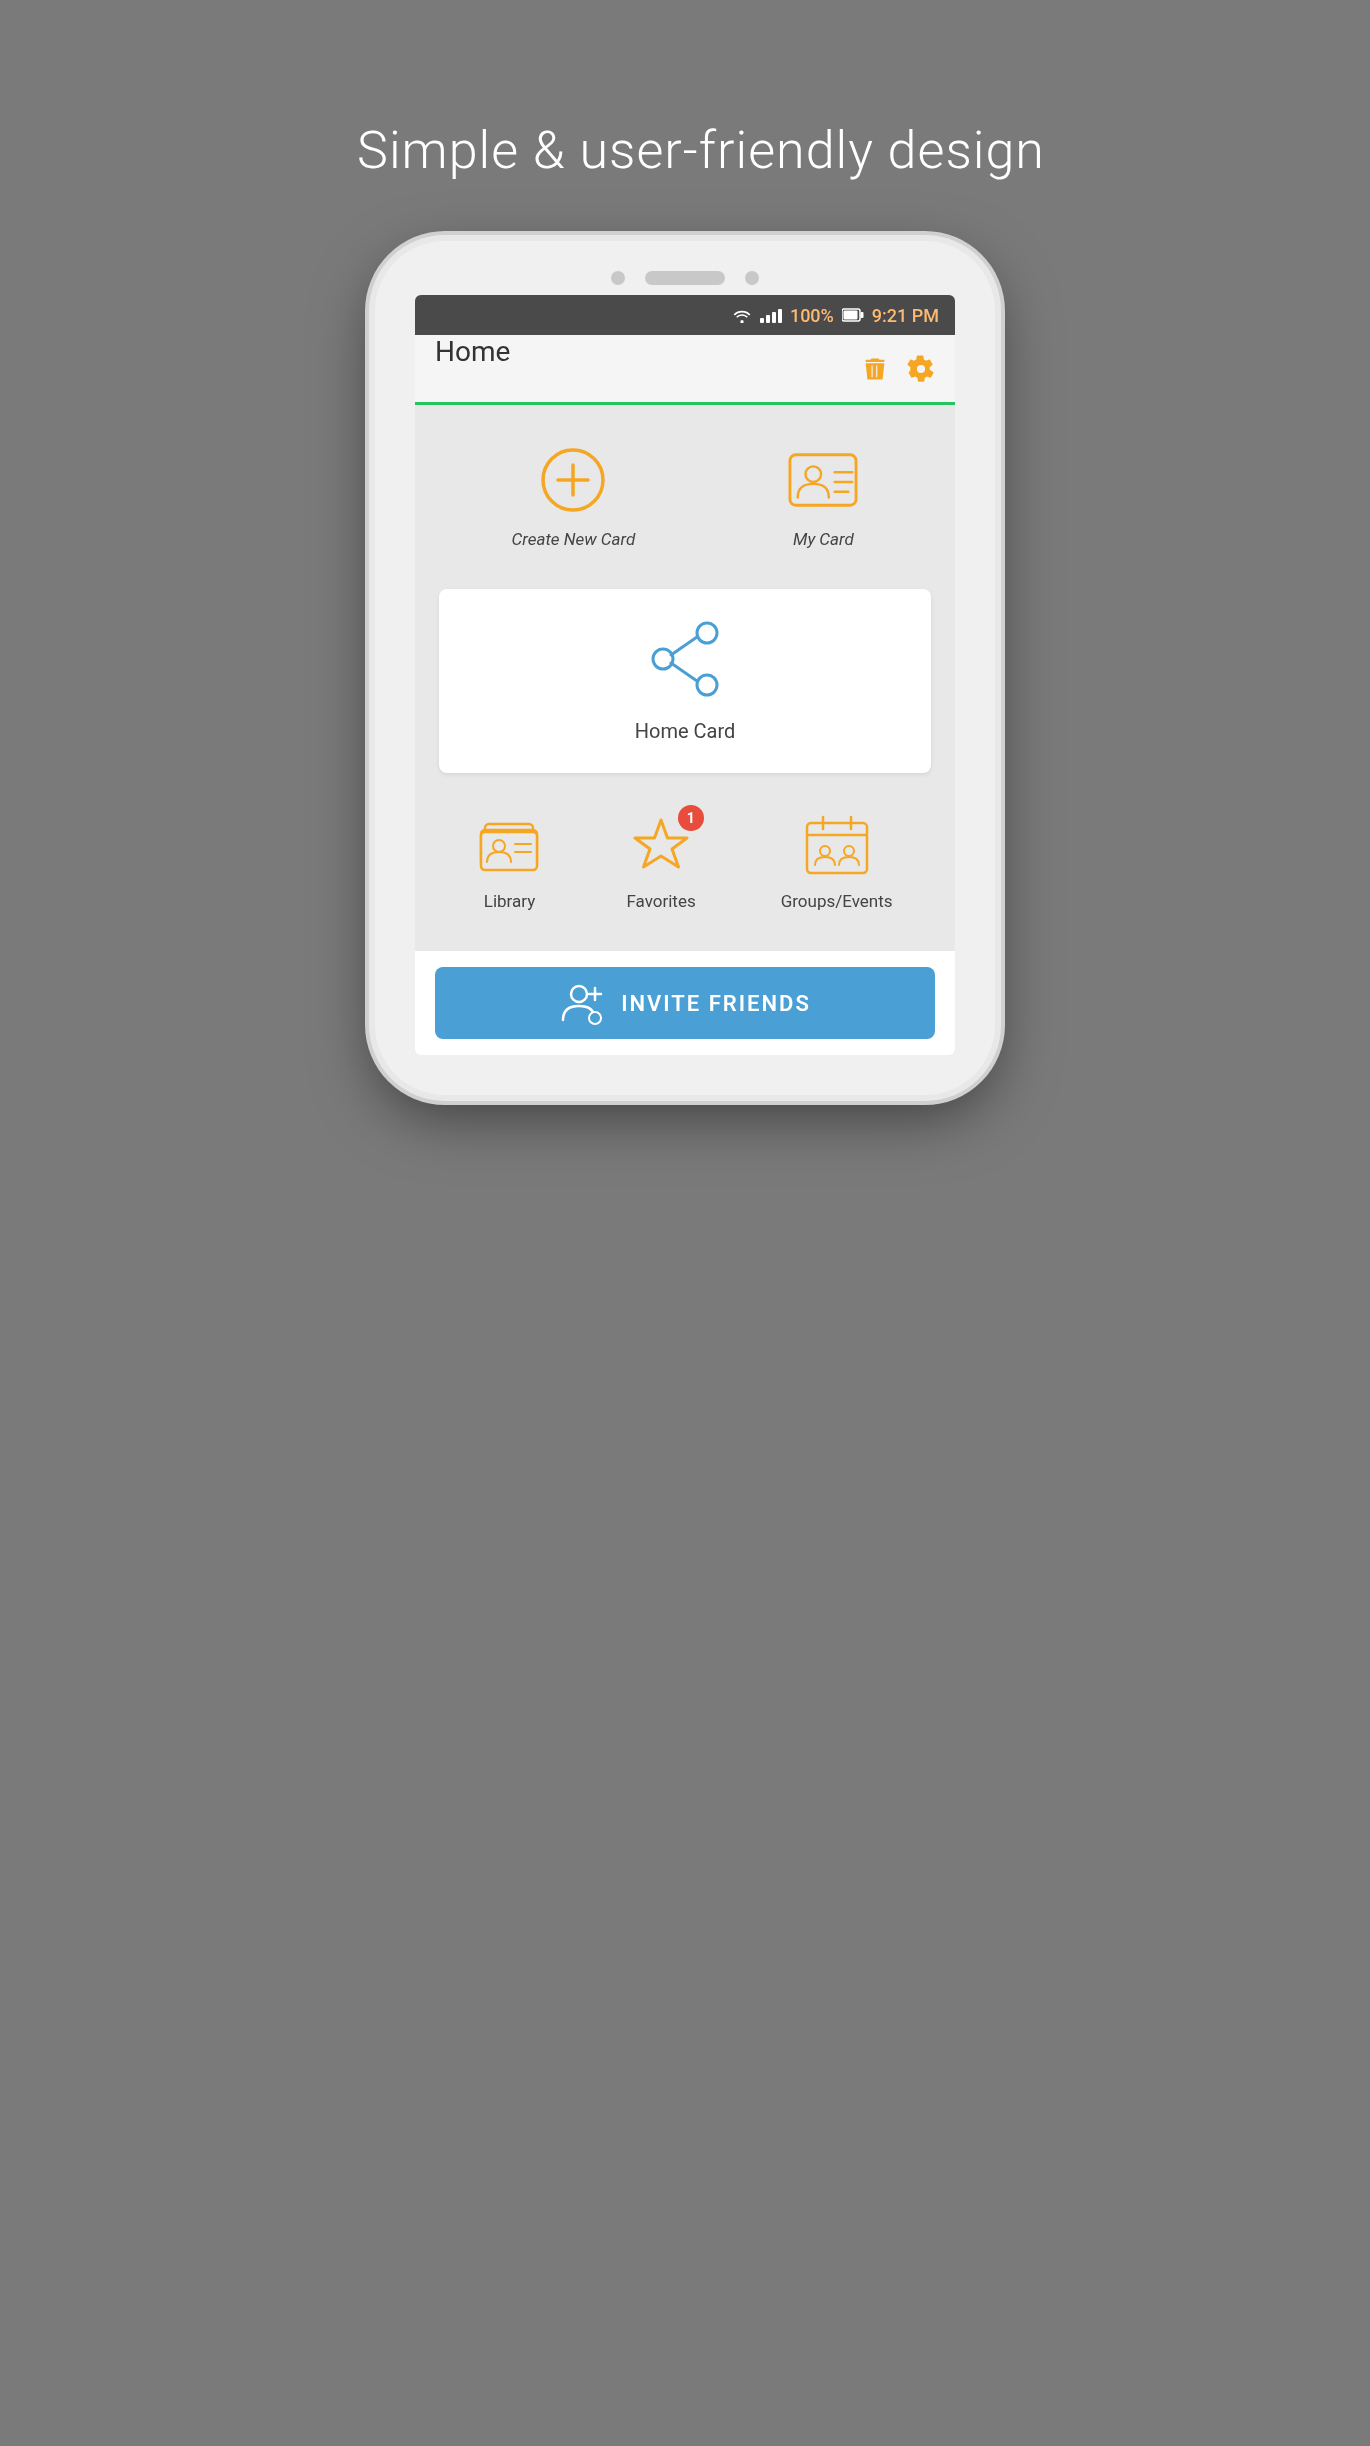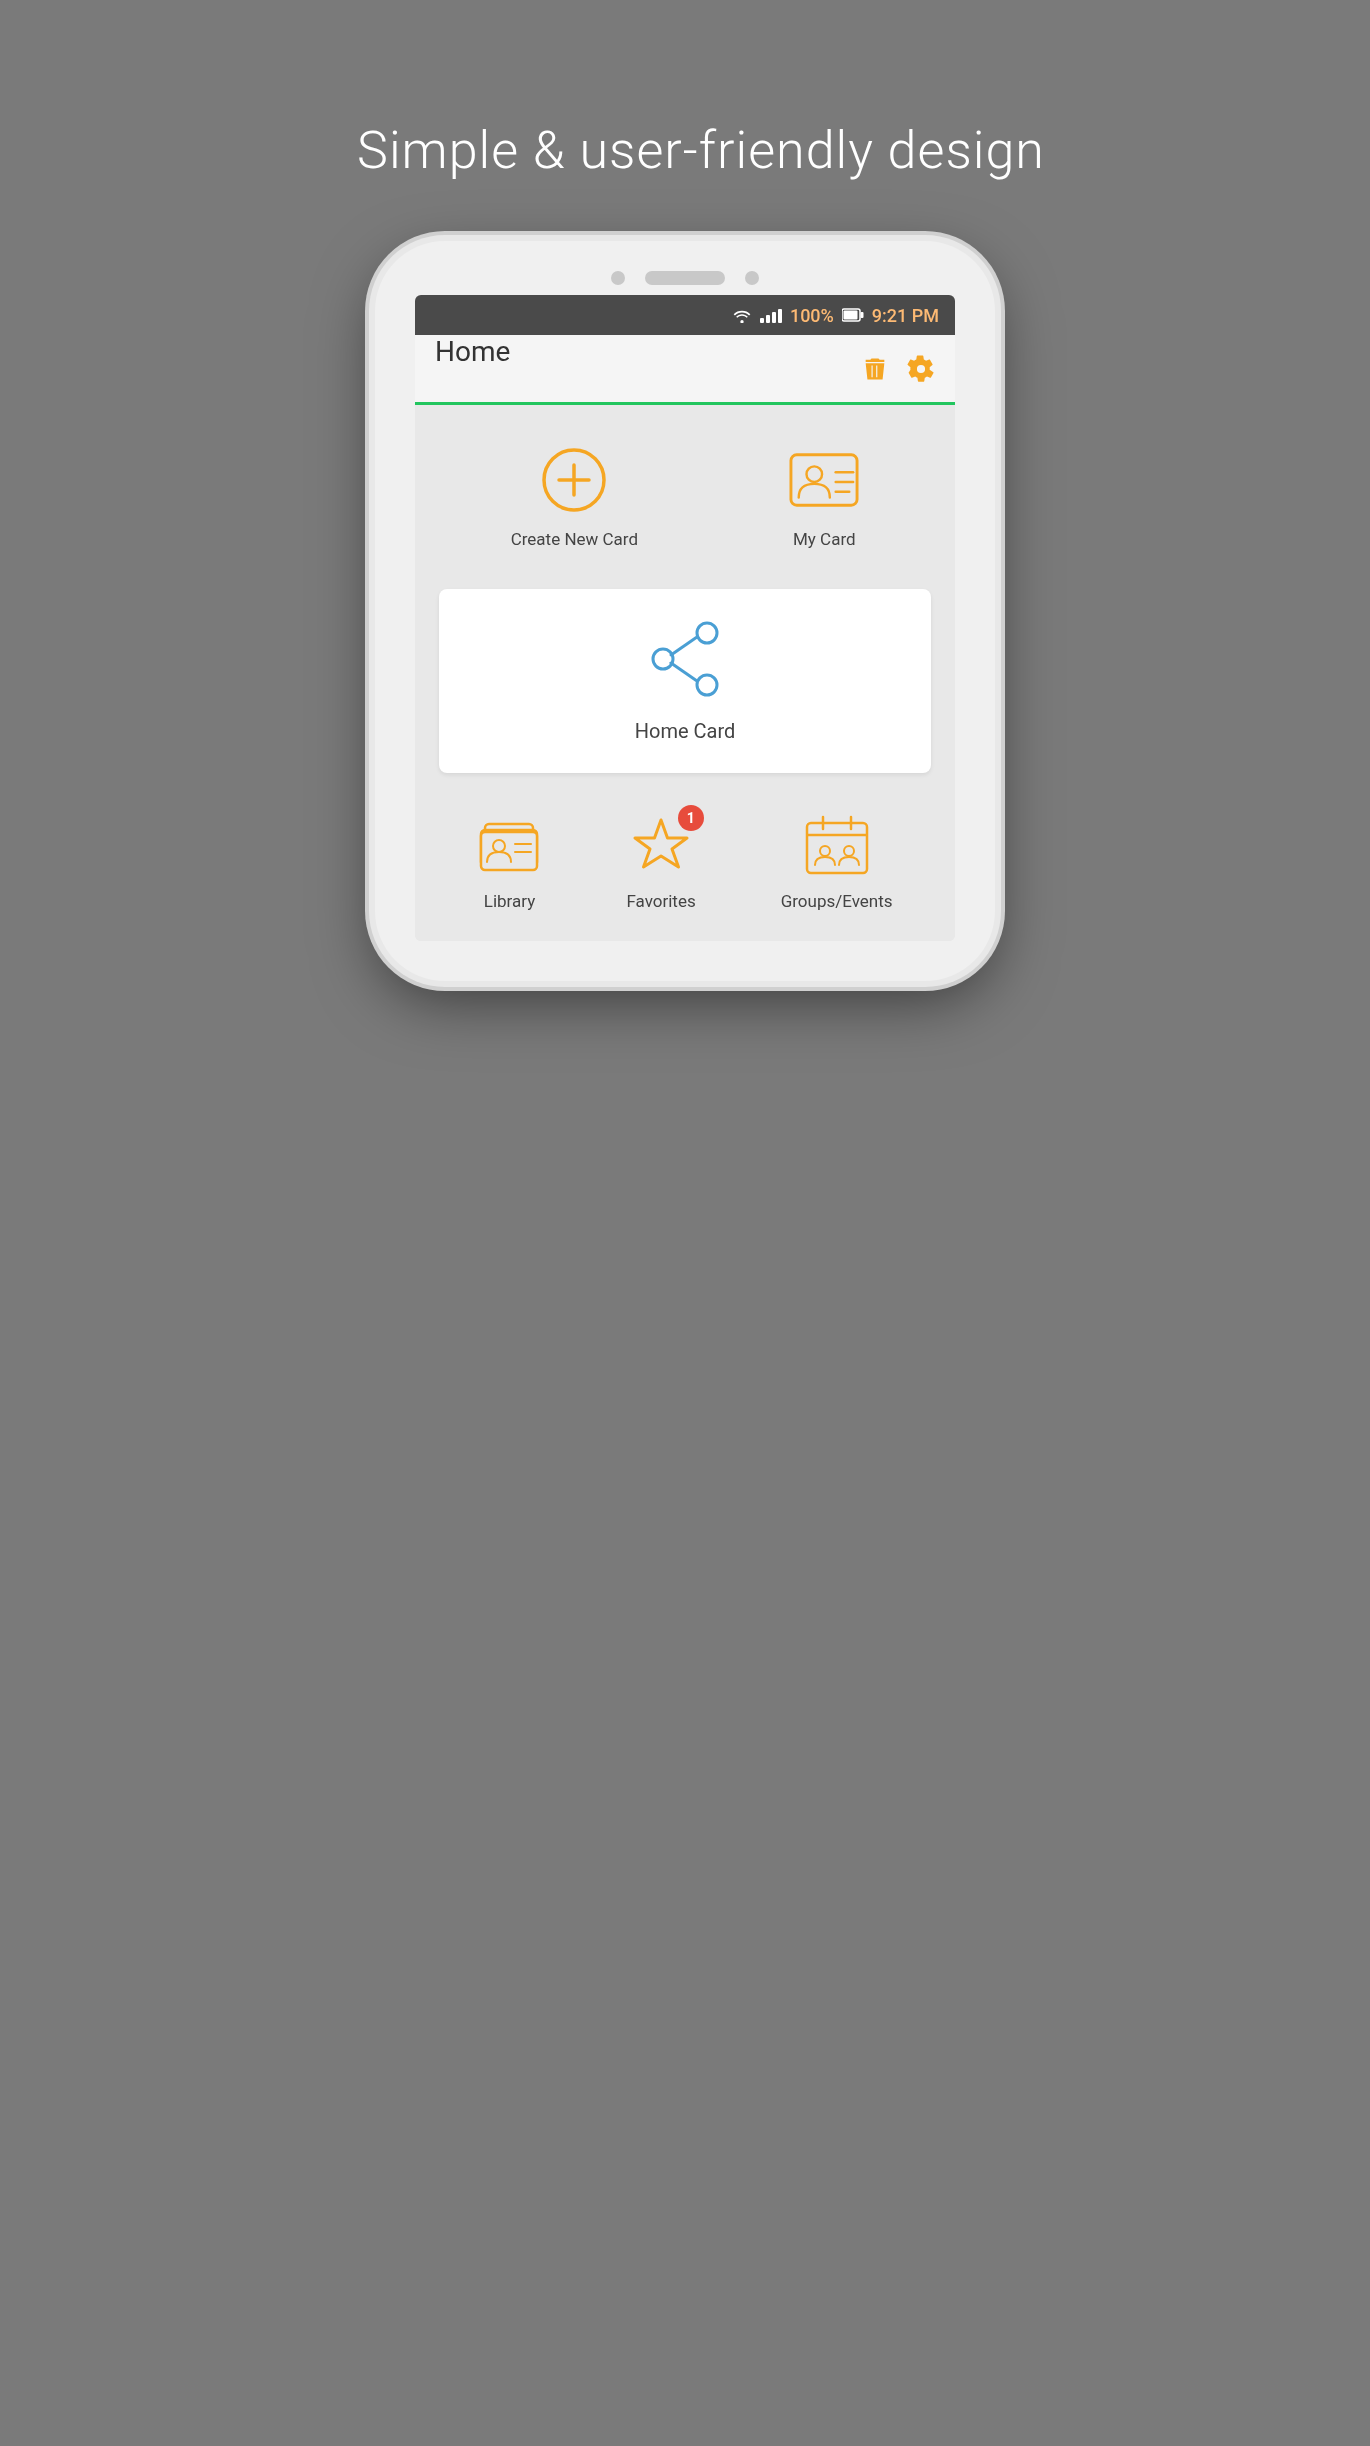--- a/index.html
+++ b/index.html
@@ -144,20 +144,21 @@
       height: 70px;
       display: flex;
       align-items: center;
       justify-content: center;
     }
     .action-label {
       font-size: 17px;
       color: #444444;
       text-align: left;
       font-weight: 400;
+      font-style: italic;
     }
     
     .card-actions {
       display: flex;
       justify-content: space-around;
       gap: 16px;
       padding: 0 4px;
     }
     .card-action-btn {
       flex: 1;
@@ -398,16 +399,29 @@
               <circle cx="20" cy="36" r="5" stroke="#f5a623" stroke-width="2" fill="none"></circle>
               <path d="M10 50 Q10 42 20 42 Q30 42 30 50" stroke="#f5a623" stroke-width="2" fill="none" stroke-linecap="round"></path>
               <circle cx="44" cy="36" r="5" stroke="#f5a623" stroke-width="2" fill="none"></circle>
               <path d="M34 50 Q34 42 44 42 Q54 42 54 50" stroke="#f5a623" stroke-width="2" fill="none" stroke-linecap="round"></path>
             </svg>
           </div>
           <span class="bottom-icon-label">Groups/Events</span>
         </div>
       </div>
 
+      <div class="invite-section">
+        <div class="invite-btn">
+
+          <svg width="46" height="46" viewBox="0 0 46 46" fill="white">
+            <circle cx="20" cy="14" r="8" stroke="white" stroke-width="2.5" fill="none"></circle>
+            <path d="M4 40 Q4 26 20 26 Q36 26 36 40" stroke="white" stroke-width="2.5" fill="none" stroke-linecap="round"></path>
+            <line x1="36" y1="8" x2="36" y2="20" stroke="white" stroke-width="2.5" stroke-linecap="round"></line>
+            <line x1="30" y1="14" x2="42" y2="14" stroke="white" stroke-width="2.5" stroke-linecap="round"></line>
+            <circle cx="36" cy="38" r="6" stroke="white" stroke-width="2" fill="#4a9fd4"></circle>
+          </svg>
+          <span class="invite-btn-text">INVITE FRIENDS</span>
+        </div>
+      </div>
 
     </div>
   </div>
 </div>
 
 </body></html>

